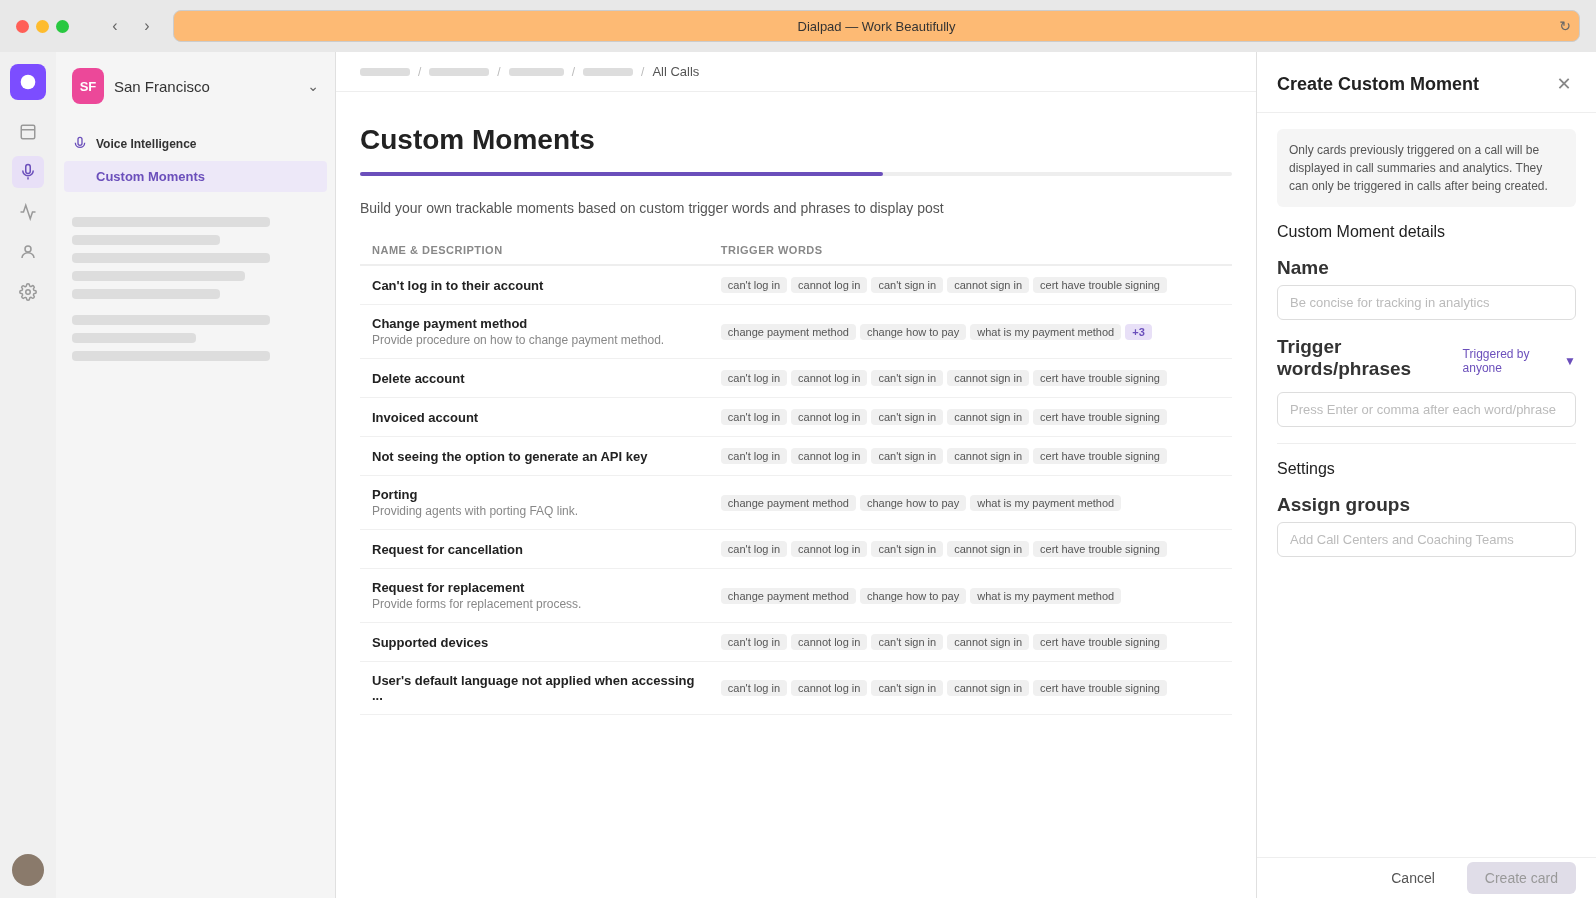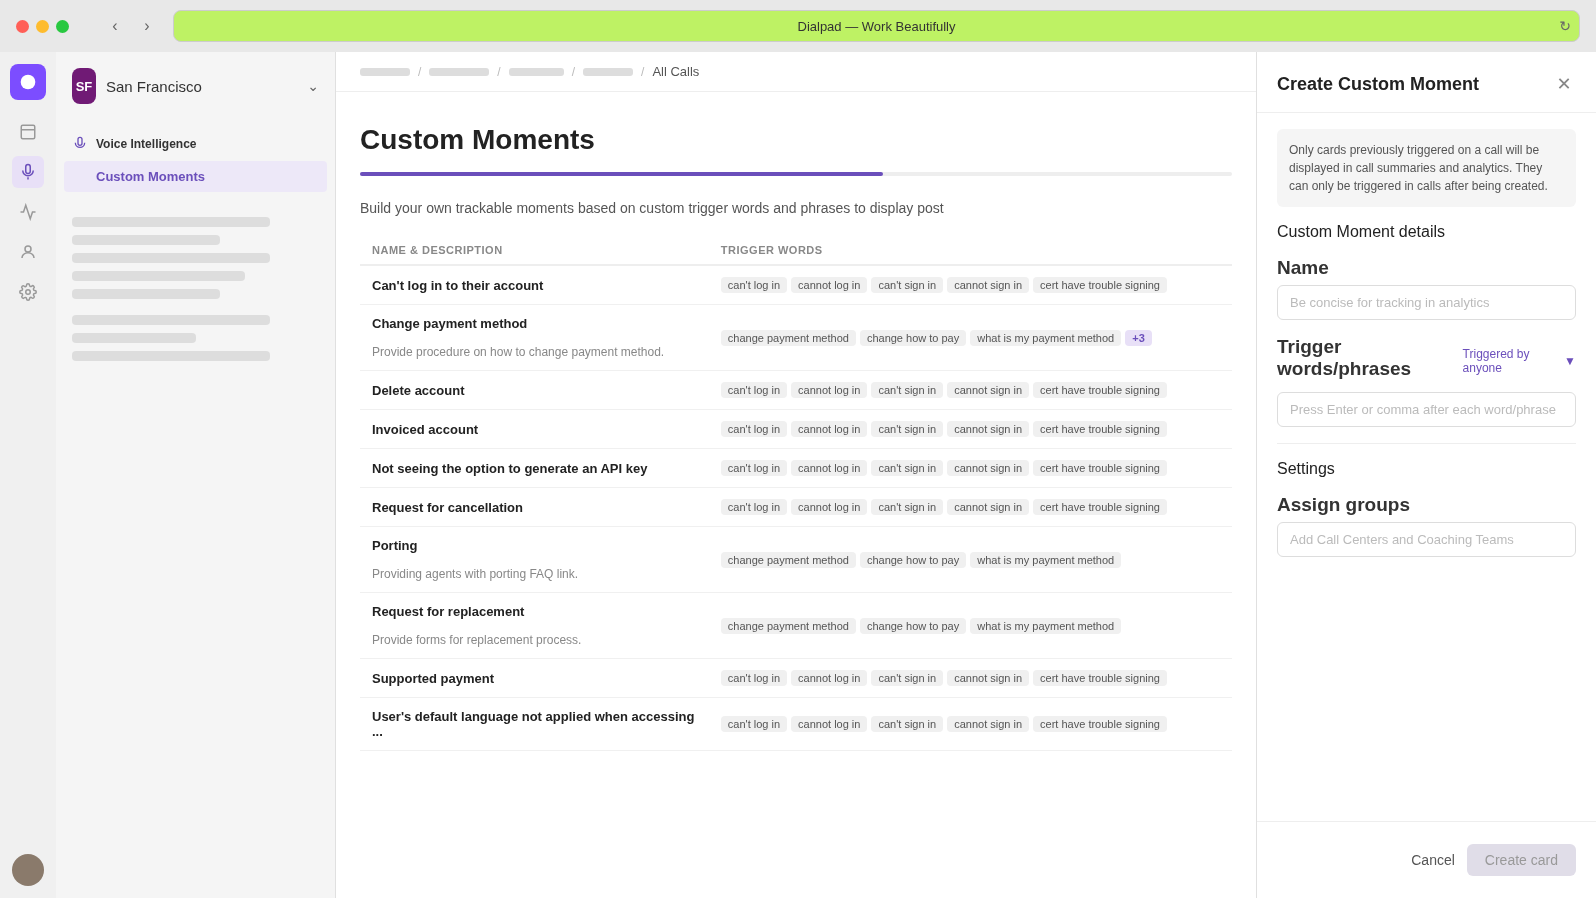--- a/index.html
+++ b/index.html
@@ -15,21 +15,21 @@
       gap: 12px;
       flex-shrink: 0;
     }
     .traffic-lights { display: flex; gap: 7px; align-items: center; }
     .traffic-light { width: 13px; height: 13px; border-radius: 50%; }
     .tl-red { background: #ff5f57; }
     .tl-yellow { background: #febc2e; }
     .tl-green { background: #28c840; }
     .nav-buttons { display: flex; gap: 4px; margin-left: 20px; }
     .nav-btn { width: 28px; height: 28px; background: transparent; border: none; cursor: pointer; color: #666; font-size: 16px; display: flex; align-items: center; justify-content: center; border-radius: 4px; }
-    .url-bar { flex: 1; background: #bef264; border-radius: 8px; height: 32px; display: flex; align-items: center; justify-content: center; font-size: 13px; color: #333; border: 1px solid #ccc; position: relative; padding: 0 32px; }
+    .url-bar { flex: 1; background: #fdba74; border-radius: 8px; height: 32px; display: flex; align-items: center; justify-content: center; font-size: 13px; color: #333; border: 1px solid #ccc; position: relative; padding: 0 32px; }
     .url-bar .reload-btn { position: absolute; right: 8px; background: none; border: none; cursor: pointer; color: #666; font-size: 14px; }
 
     
     .app { display: flex; flex: 1; overflow: hidden; }
 
     
     .icon-sidebar {
       width: 56px;
       background: #f0f0f0;
       display: flex;
@@ -56,22 +56,22 @@
       border-right: 1px solid #e0e0e0;
     }
     .workspace-header {
       display: flex;
       align-items: center;
       padding: 16px;
       gap: 10px;
       cursor: pointer;
     }
     .workspace-avatar {
-      width: 24px; height: 36px;
-      background: #701a75;
+      width: 32px; height: 36px;
+      background: #ec4899;
       border-radius: 8px;
       display: flex; align-items: center; justify-content: center;
       color: white; font-size: 13px; font-weight: 600;
     }
     .workspace-name { font-size: 15px; font-weight: 500; color: #333; flex: 1; }
     .workspace-chevron { color: #666; font-size: 14px; }
 
     .sidebar-nav { padding: 8px 0; }
     .nav-section-header {
       padding: 8px 16px;
@@ -168,21 +168,21 @@
       padding: 8px 12px;
     }
     .moments-table tbody tr {
       border-bottom: 1px solid #f0f0f0;
     }
     .moments-table td {
       padding: 11px 12px;
       vertical-align: middle;
     }
     .moment-name { font-size: 13px; font-weight: 600; color: #222; }
-    .moment-desc { font-size: 12px; color: #888; margin-top: 14px; }
+    .moment-desc { font-size: 12px; color: #888; margin-top: 2px; }
     .trigger-words-cell { display: flex; flex-wrap: wrap; gap: 4px; align-items: center; }
     .trigger-tag {
       background: #f0f0f0;
       border-radius: 4px;
       padding: 2px 7px;
       font-size: 11px;
       color: #555;
       white-space: nowrap;
     }
     .trigger-more {
@@ -285,26 +285,26 @@
       border-radius: 6px;
       padding: 9px 12px;
       font-size: 13px;
       color: #bbb;
       outline: none;
       background: #fff;
     }
     .assign-input::placeholder { color: #bbb; }
 
     .panel-footer {
-      padding: 22px 20px;
+      padding: 4px 20px;
       border-top: 1px solid #eee;
       display: flex;
       align-items: center;
       justify-content: flex-end;
-      gap: 0;
+      gap: 20px;
       flex-shrink: 0;
     }
     .btn-cancel {
       background: none;
       border: none;
       cursor: pointer;
       font-size: 14px;
       color: #555;
       padding: 8px 12px;
     }
@@ -510,61 +510,61 @@
                   <span class="trigger-tag">can't log in</span>
                   <span class="trigger-tag">cannot log in</span>
                   <span class="trigger-tag">can't sign in</span>
                   <span class="trigger-tag">cannot sign in</span>
                   <span class="trigger-tag">cert have trouble signing</span>
                 </div>
               </td>
             </tr>
             <tr>
               <td style="width: 40%;">
+                <div class="moment-name">Porting</div>
+                <div class="moment-desc">Providing agents with porting FAQ link.</div>
+              </td>
+              <td>
+                <div class="trigger-words-cell">
+                  <span class="trigger-tag">change payment method</span>
+                  <span class="trigger-tag">change how to pay</span>
+                  <span class="trigger-tag">what is my payment method</span>
+                </div>
+              </td>
+            </tr>
+            <tr>
+              <td style="width: 40%;">
                 <div class="moment-name">Request for cancellation</div>
               </td>
               <td>
                 <div class="trigger-words-cell">
                   <span class="trigger-tag">can't log in</span>
                   <span class="trigger-tag">cannot log in</span>
                   <span class="trigger-tag">can't sign in</span>
                   <span class="trigger-tag">cannot sign in</span>
                   <span class="trigger-tag">cert have trouble signing</span>
                 </div>
               </td>
             </tr>
             <tr>
               <td style="width: 40%;">
-                <div class="moment-name">Porting</div>
-                <div class="moment-desc">Providing agents with porting FAQ link.</div>
+                <div class="moment-name">Request for replacement</div>
+                <div class="moment-desc">Provide forms for replacement process.</div>
               </td>
               <td>
                 <div class="trigger-words-cell">
                   <span class="trigger-tag">change payment method</span>
                   <span class="trigger-tag">change how to pay</span>
                   <span class="trigger-tag">what is my payment method</span>
                 </div>
               </td>
             </tr>
             <tr>
               <td style="width: 40%;">
-                <div class="moment-name">Request for replacement</div>
-                <div class="moment-desc">Provide forms for replacement process.</div>
-              </td>
-              <td>
-                <div class="trigger-words-cell">
-                  <span class="trigger-tag">change payment method</span>
-                  <span class="trigger-tag">change how to pay</span>
-                  <span class="trigger-tag">what is my payment method</span>
-                </div>
-              </td>
-            </tr>
-            <tr>
-              <td style="width: 40%;">
-                <div class="moment-name">Supported payment</div>
+                <div class="moment-name">Supported devices</div>
               </td>
               <td>
                 <div class="trigger-words-cell">
                   <span class="trigger-tag">can't log in</span>
                   <span class="trigger-tag">cannot log in</span>
                   <span class="trigger-tag">can't sign in</span>
                   <span class="trigger-tag">cannot sign in</span>
                   <span class="trigger-tag">cert have trouble signing</span>
                 </div>
               </td>

